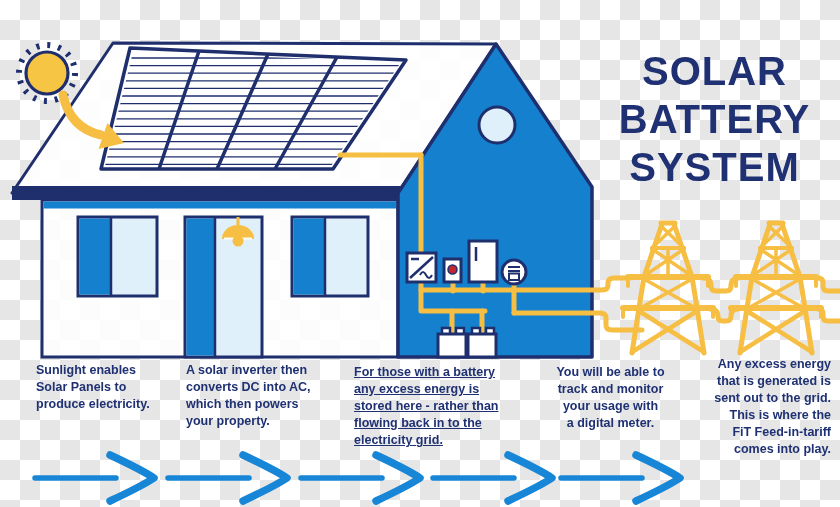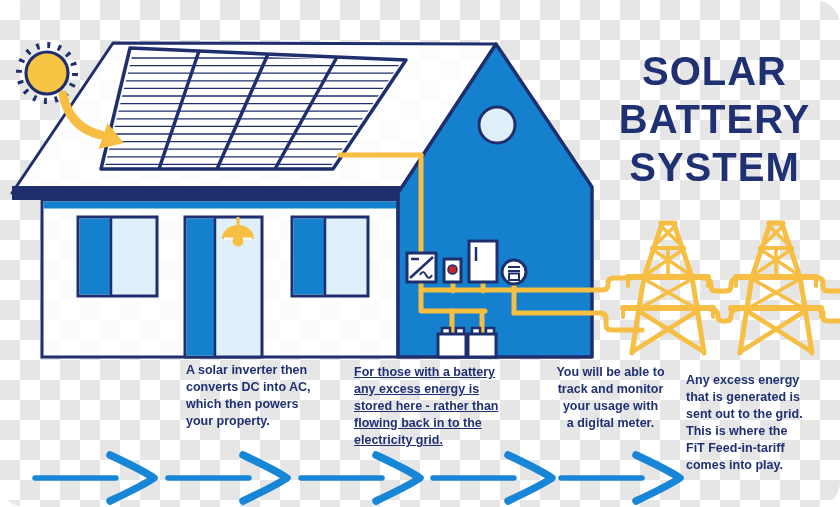--- a/index.html
+++ b/index.html
@@ -5,21 +5,20 @@
   :root{
     --navy:#1f2f6e; --text:#1f3173; --blue:#1581ce; --arrow:#1786d6;
     --pane:#dff0fb; --yellow:#f6be42; --sun:#f6c544; --red:#c4262e; --checker:#e6e6e6;
   }
   html,body{margin:0;padding:0;}
   #stage{
     position:relative;width:840px;height:507px;overflow:hidden;
     font-family:"Liberation Sans",sans-serif;
     background-image:conic-gradient(var(--checker) 25%, #ffffff 0 50%, var(--checker) 0 75%, #ffffff 0);
     background-size:40px 40px;
-    border-radius:25px;
   }
   #art{position:absolute;left:0;top:0;}
   .title{
     position:absolute;left:597px;top:47px;width:235px;
     color:var(--text);font-weight:bold;font-size:40px;line-height:48px;
     letter-spacing:1px;text-align:center;white-space:pre-line;
   }
   .step{
     position:absolute;color:var(--text);font-weight:bold;
     font-size:12.5px;line-height:17px;white-space:pre-line;
@@ -183,33 +182,36 @@
     <g transform="translate(558,478)">
       <path class="arrowhead" stroke-width="5.5" d="M3,0 H84"></path>
       <path class="arrowhead" stroke-width="7.5" d="M78,-23 Q110,-8 122,0 Q110,8 78,23"></path>
     </g>
   </svg>
 
   <div class="title">SOLAR
 BATTERY
 SYSTEM</div>
 
+  <div class="step" style="left:36px;top:362px;width:152px;">Sunlight enables
+Solar Panels to
+produce electricity.</div>
   <div class="step" style="left:186px;top:362px;width:145px;">A solar inverter then
 converts DC into AC,
 which then powers
 your property.</div>
   <div class="step" style="left:354px;top:364px;width:162px;text-decoration:underline;">For those with a battery
 any excess energy is
 stored here - rather than
 flowing back in to the
 electricity grid.</div>
   <div class="step" style="left:543px;top:364px;width:135px;text-align:center;">You will be able to
 track and monitor
 your usage with
 a digital meter.</div>
-  <div class="step" style="left:686px;top:372px;width:145px;">Any excess energy
+  <div class="step" style="left:686px;top:356px;width:145px;text-align:right;">Any excess energy
 that is generated is
 sent out to the grid.
 This is where the
 FiT Feed-in-tariff
 comes into play.</div>
 
 </div>
 
 </body></html>

